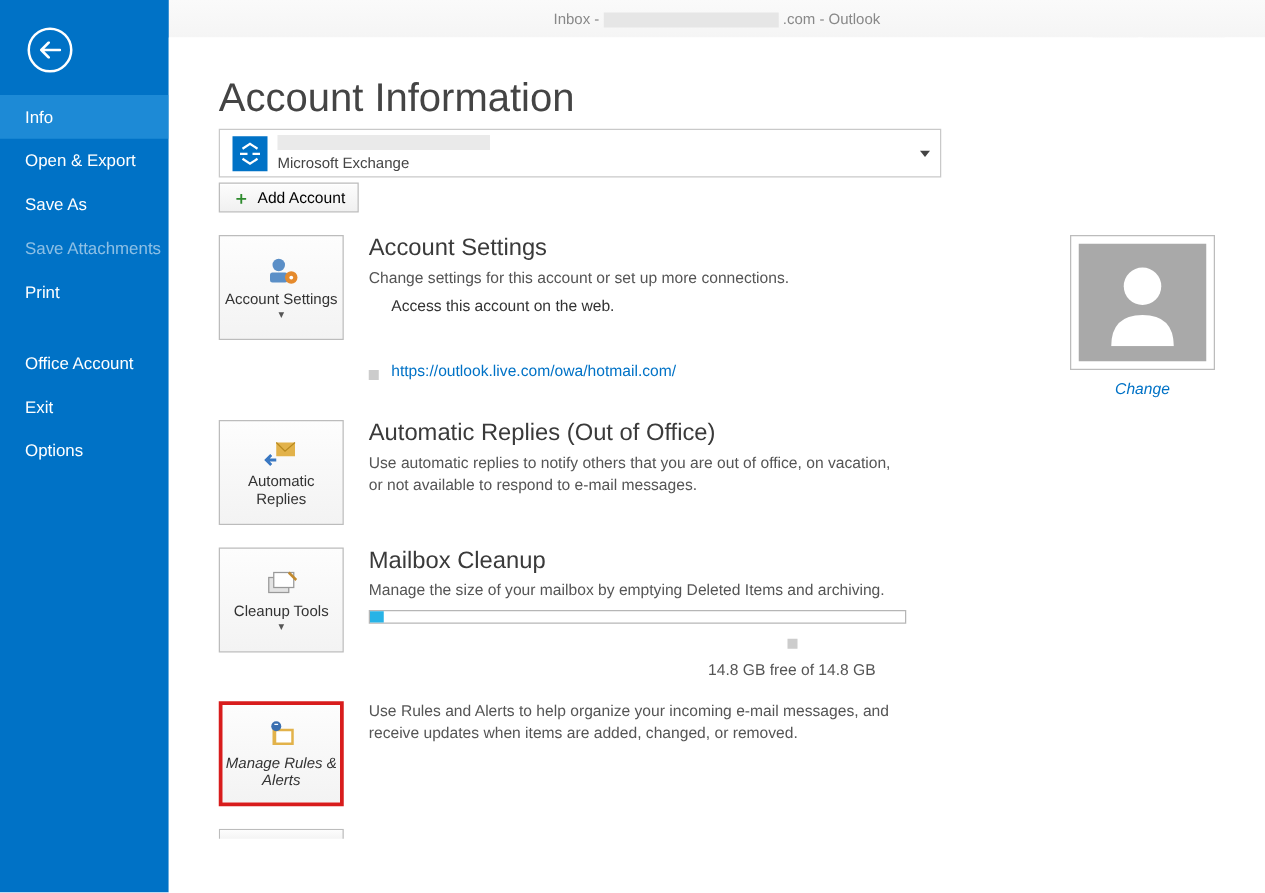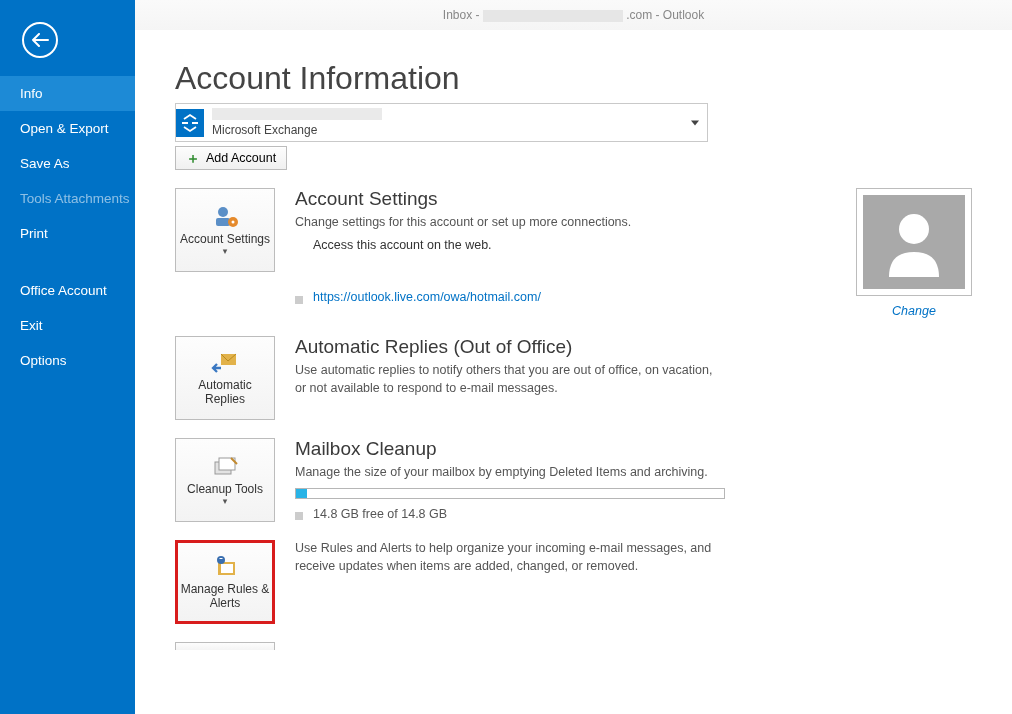--- a/index.html
+++ b/index.html
@@ -66,25 +66,25 @@
     overflow: auto;
   }
   h1.page-title {
     font-weight: 300;
     font-size: 32px;
     color: #444;
     margin: 30px 0 6px 0;
   }
   .acct-box {
     border: 1px solid #c9c9c9;
-    width: 533px;
+    width: 578px;
     position: relative;
     display: flex;
     align-items: flex-end;
-    padding: 4px 0;
+    padding: 4px 10px;
   }
   .xchg-icon {
     width: 28px; height: 28px;
     background: #0072c6;
     display: flex; align-items:center; justify-content:center;
     margin-right: 8px;
   }
   .acct-text { flex: 1; }
   .acct-redact { display:block; width:170px; height:12px; background:#eaeaea; margin-bottom:2px;}
   .acct-type { font-size: 12px; color: #444; }
@@ -109,42 +109,42 @@
   .tile {
     width: 100px; height: 84px;
     border: 1px solid #bcbcbc;
     background: linear-gradient(#fdfdfd,#f3f3f3);
     display: flex; flex-direction: column;
     align-items: center; justify-content: center;
     font-size: 12px; text-align: center;
     cursor: pointer;
     padding: 4px 2px;
   }
-  .tile.highlighted { border: 3px solid #d81c1c; }
+  .tile.highlighted { border: 3px solid #d81c1c; font-style: italic; }
   .tile-icon { width: 28px; height: 24px; margin-bottom: 4px; }
   .tile-caret { font-size: 9px; color: #555; }
   .sect-body { flex: 1; }
   .sect-title { font-size: 19px; color: #3a3a3a; margin-bottom: 4px; font-weight: 400;}
   .sect-desc { font-size: 12.5px; color: #555; max-width: 430px; line-height: 1.4;}
   .sub-line { display:flex; align-items:flex-end; gap:10px; margin-top:6px; font-size:12.5px; }
   .sub-bullet { width:8px; height:8px; background:#ccc; margin-top:4px;}
   .link { color: #0072c6; cursor: pointer; margin-top: 38px; }
   .avatar-col { text-align: center; margin-left: 25px; font-style: italic;}
   .avatar-frame {
     width: 116px; height: 108px;
     border: 1px solid #bcbcbc;
     padding: 6px;
     display:flex; align-items:center; justify-content:center;
     background:#fff;
   }
   .avatar-inner { width:100%; height:100%; background:#a9a9a9; display:flex; align-items:center; justify-content:center;}
   .change-link { color:#0072c6; font-size:12.5px; margin-top:8px; cursor:pointer; display:block;}
   .storage-bar { width: 430px; height: 11px; border:1px solid #b6b6b6; background:#fff; margin-top:6px; }
   .storage-fill { height:100%; width:2.5%; background:#28b3e6; }
-  .storage-text { display:flex; align-items:center; gap:10px; margin-top:8px; font-size:12.5px; color:#555;}
+  .storage-text { display:flex; align-items:center; gap:10px; margin-top:8px; font-size:12.5px; color:#555;flex-direction:column;}
   .section-rules { margin-top: 18px; }
   .cut-section { display:flex; gap:20px; margin-top:18px; align-items:flex-start; height:8px; overflow:hidden;}
 </style>
 </head>
 <body>
 
 <div class="watermark">
   <svg viewBox="0 0 160 55">
       <circle cx="40" cy="30" r="18" fill="#bbb"></circle>
       <ellipse cx="95" cy="35" rx="34" ry="20" fill="#bbb"></ellipse>
@@ -159,21 +159,21 @@
 
 <div class="sidebar">
   <div class="back-btn">
     <svg width="18" height="14" viewBox="0 0 18 14">
       <path d="M8 1 L2 7 L8 13 M2 7 H17" stroke="#fff" stroke-width="2" fill="none" stroke-linecap="round" stroke-linejoin="round"></path>
     </svg>
   </div>
   <div class="sidebar-item selected"><span>Info</span></div>
   <div class="sidebar-item"><span>Open &amp; Export</span></div>
   <div class="sidebar-item"><span>Save As</span></div>
-  <div class="sidebar-item disabled"><span>Tools Attachments</span></div>
+  <div class="sidebar-item disabled"><span>Save Attachments</span></div>
   <div class="sidebar-item"><span>Print</span></div>
   <div class="sidebar-gap"></div>
   <div class="sidebar-item"><span>Office Account</span></div>
   <div class="sidebar-item"><span>Exit</span></div>
   <div class="sidebar-item"><span>Options</span></div>
 </div>
 
 <div class="main">
   <h1 class="page-title">Account Information</h1>
 

